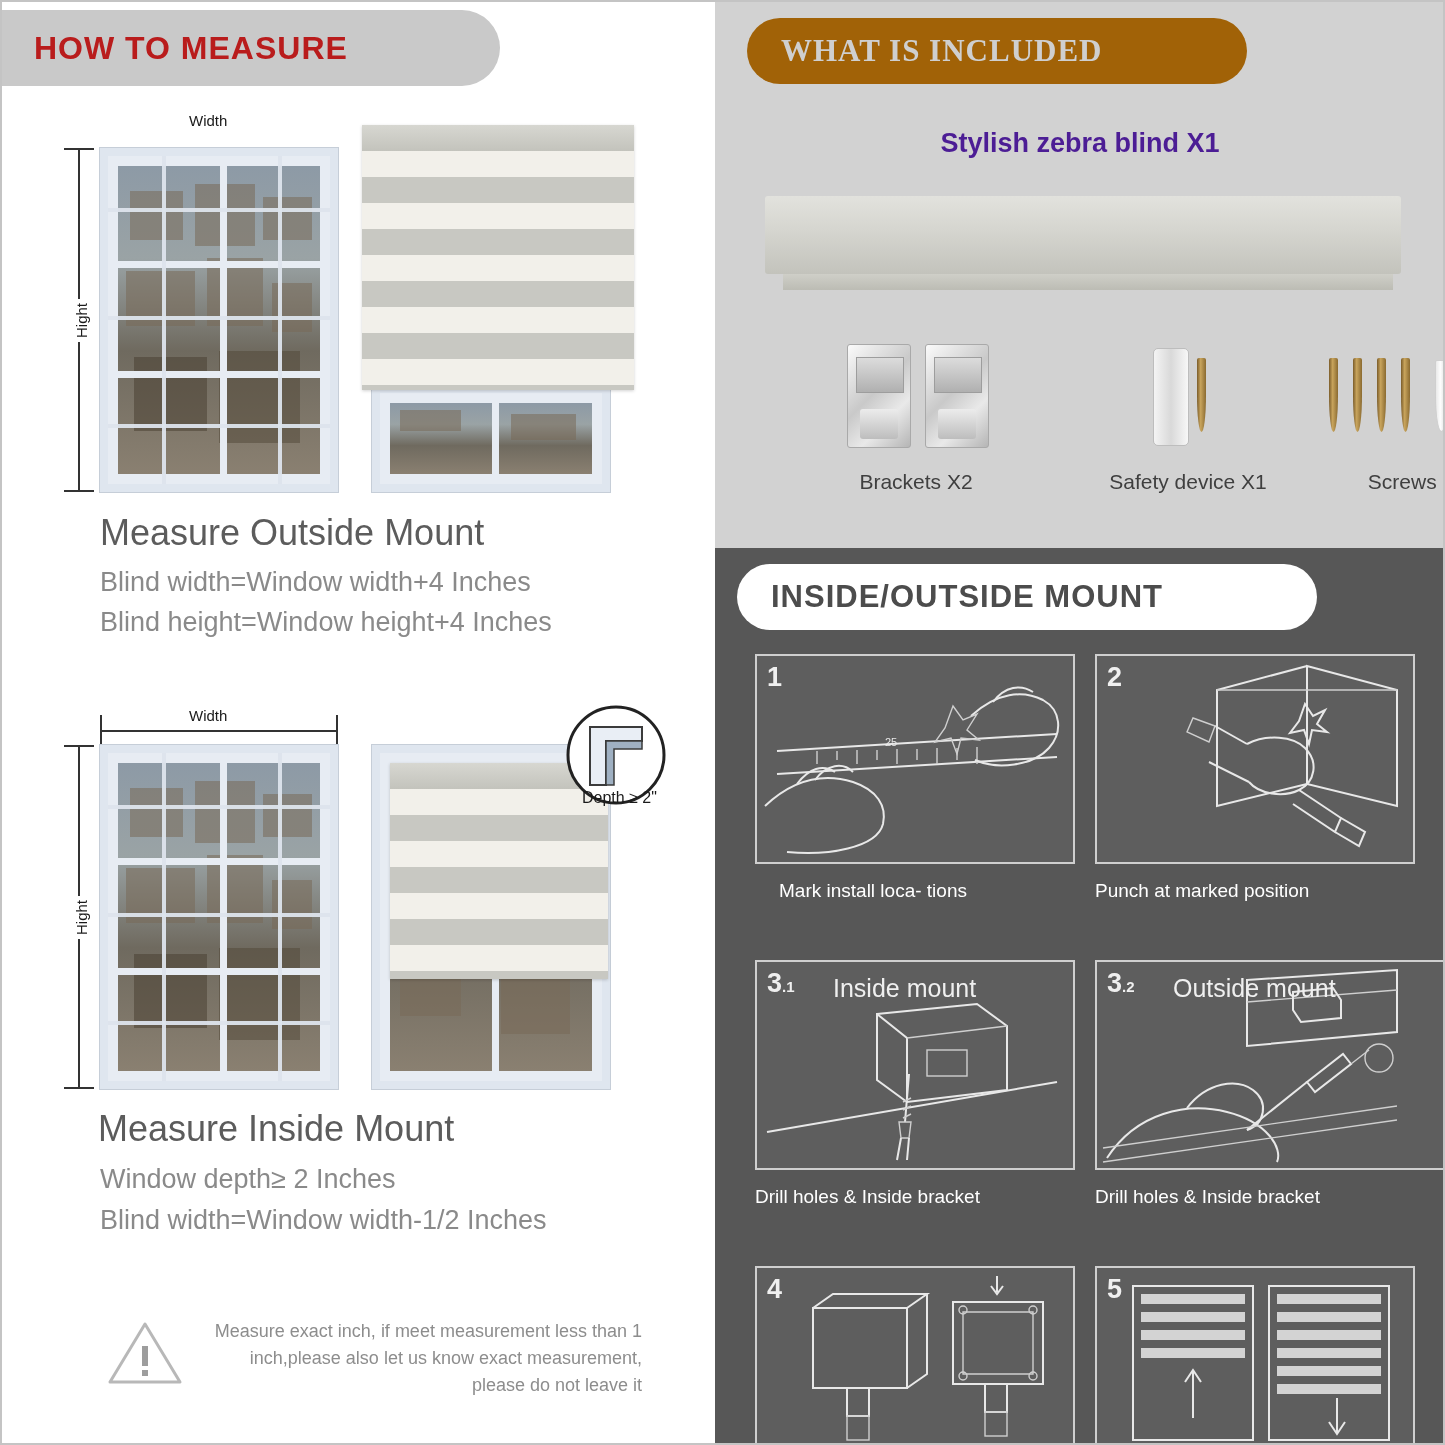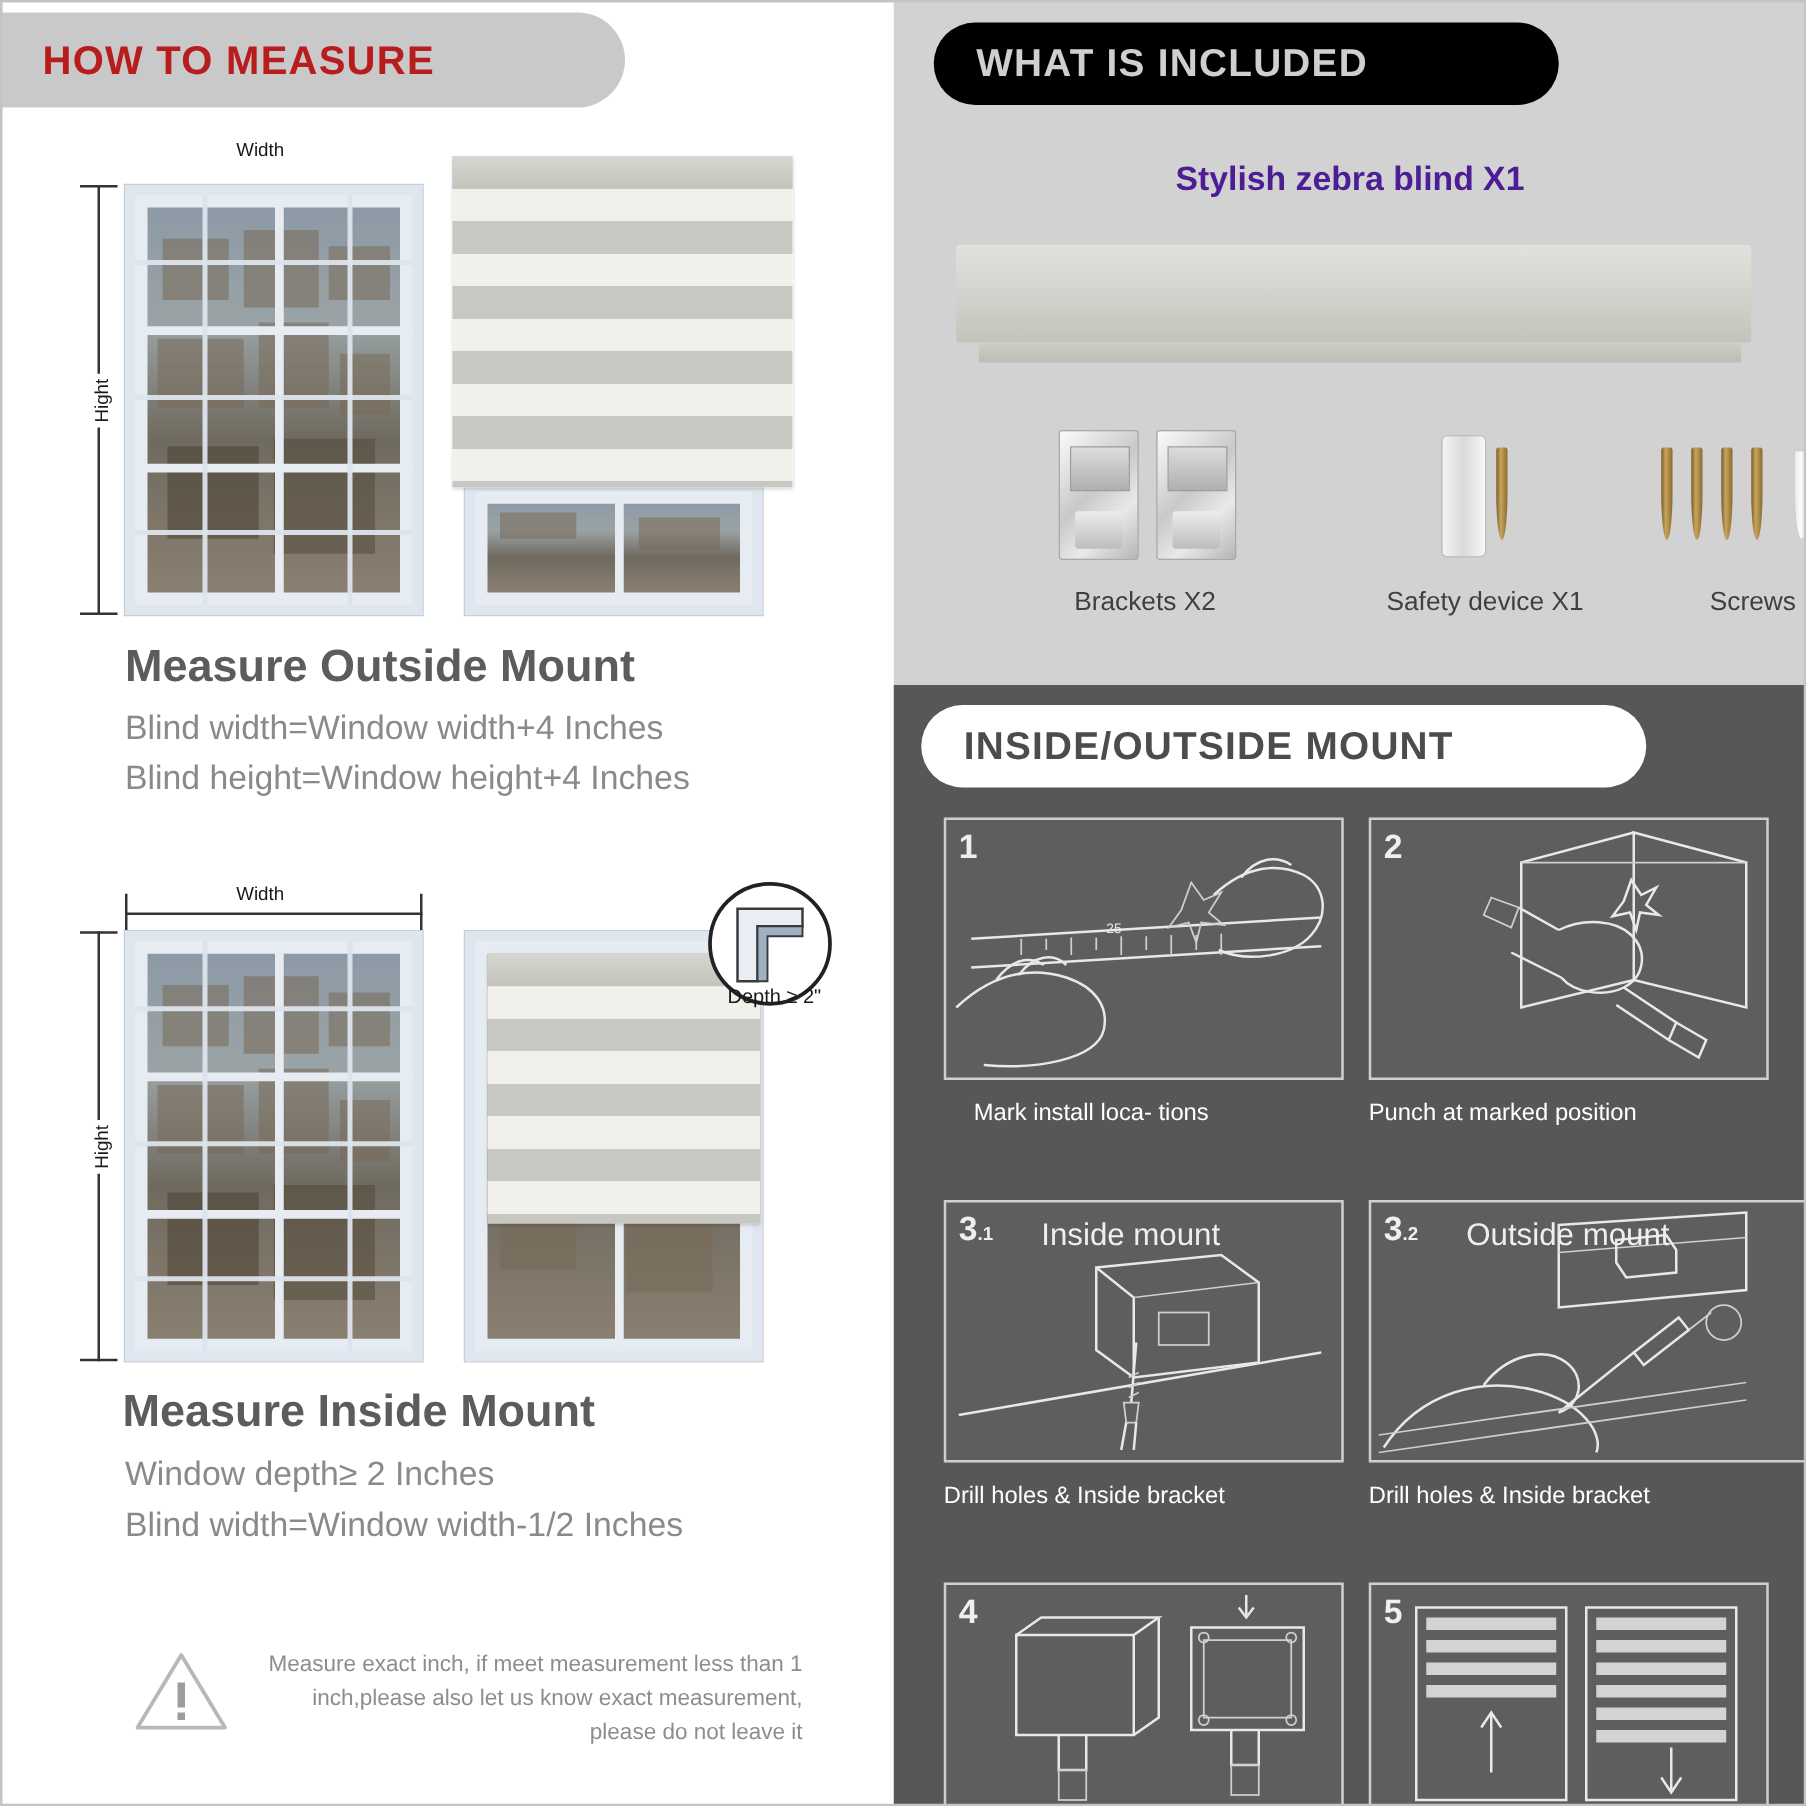--- a/index.html
+++ b/index.html
@@ -51,31 +51,31 @@
   }
   .zebra-head{
     position:absolute;left:0;right:0;top:0;height:26px;
     background:linear-gradient(180deg,#d7d7d1,#c3c3bc);
   }
 
   .dim-line{position:absolute;background:#333;}
   .dim-label{position:absolute;font-size:15px;color:#1a1a1a;background:#fff;padding:0 4px;}
   .dim-label.vert{transform:rotate(-90deg);transform-origin:center;}
 
-  .head2{font-size:36px;color:#5c5c5c;font-weight:bold;}
+  .head2{font-size:36px;color:#5c5c5c;font-weight:normal;}
   .line-txt{font-size:27px;color:#8a8a8a;line-height:1.45;}
 
   .warn{position:absolute;display:flex;gap:18px;align-items:flex-start;}
   .warn-txt{font-size:18px;color:#8d8d8d;line-height:1.5;text-align:right;}
 
   
   .right-top{position:absolute;left:715px;top:0;width:730px;height:548px;background:#d2d2d2;}
   .title-included{
     position:absolute;left:32px;top:18px;width:500px;height:66px;
-    background:#000000;border-radius:33px;
+    background:#a16207;border-radius:33px;font-family:Liberation Serif, serif;
   }
   .title-included .panel-title{color:#cfcfcf;height:66px;font-size:31px;}
   .inc-head{
     position:absolute;left:0;right:0;top:128px;text-align:center;
     font-size:27px;color:#4c1d95;font-weight:bold;
   }
   .blind-bar{
     position:absolute;left:50px;top:196px;width:636px;height:78px;
     background:linear-gradient(180deg,#e2e2dd 0%,#d5d5cf 45%,#c3c3bc 100%);
     border-radius:3px;

